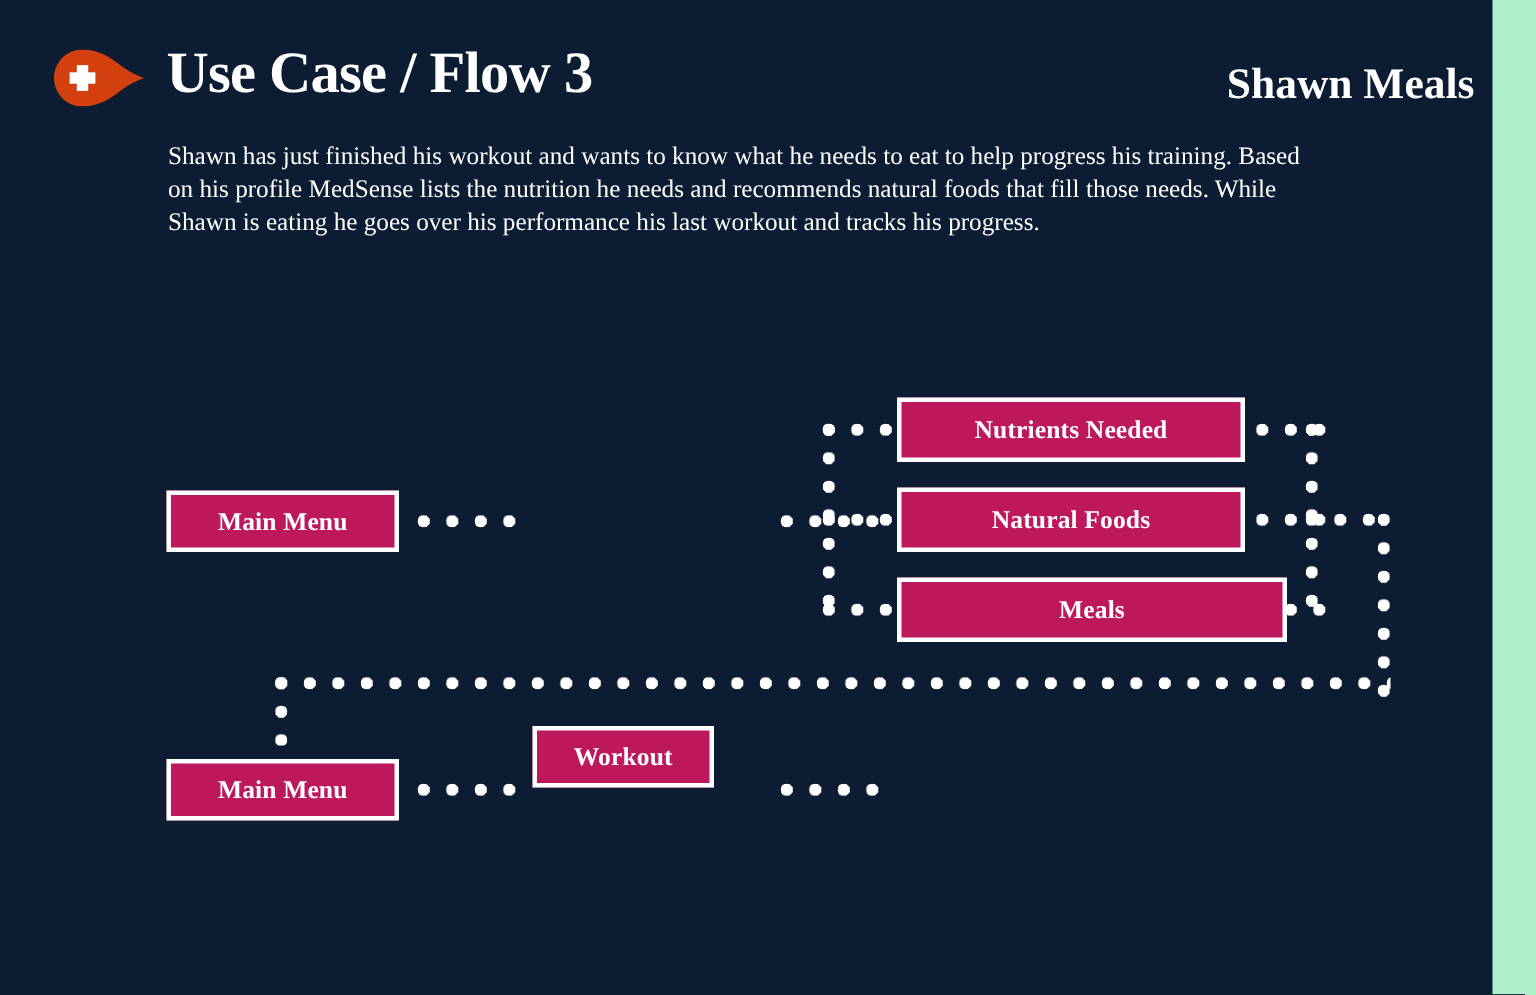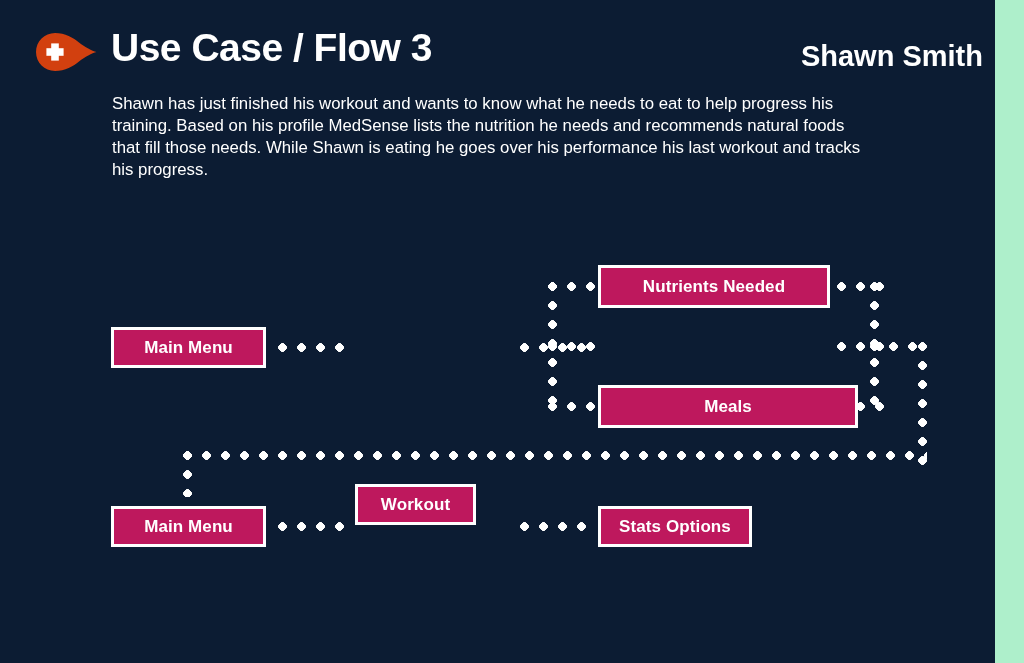--- a/index.html
+++ b/index.html
@@ -16,20 +16,21 @@
     position: relative;
   }
 
   .slide {
     position: absolute;
     inset: 0;
     width: 1024px;
     height: 663px;
     background: #0c1c33;
     overflow: hidden;
+    font-family: Liberation Serif, serif;
   }
 
   
   .accent-strip {
     position: absolute;
     top: 0;
     right: 0;
     width: 29px;
     height: 663px;
     background: #aeefcb;
@@ -136,21 +137,21 @@
   <div class="logo">
     <svg viewBox="0 0 62 38" xmlns="http://www.w3.org/2000/svg">
       <path d="M19 0 C29 0 37.5 5 43 9.5 C49 14.3 56 17.8 60.5 19 C56 20.2 49 23.7 43 28.5 C37.5 33 29 38 19 38 C8.5 38 0 29.5 0 19 C0 8.5 8.5 0 19 0 Z" fill="#d2400f"></path>
       <rect x="15.2" y="10.4" width="7.6" height="17.2" fill="#ffffff"></rect>
       <rect x="10.4" y="15.2" width="17.2" height="7.6" fill="#ffffff"></rect>
     </svg>
   </div>
 
   <div class="title">Use Case / Flow 3</div>
 
-  <div class="person-name">Shawn Smith</div>
+  <div class="person-name">Shawn Meals</div>
 
   <div class="description">Shawn has just finished his workout and wants to know what he needs to eat to help progress his training. Based on his profile MedSense lists the nutrition he needs and recommends natural foods that fill those needs. While Shawn is eating he goes over his performance his last workout and tracks his progress.</div>
 
   <div class="flow">
 
     <div class="dots-h" style="left:278px; top:343px; width:66px;"></div>
 
     <div class="dots-h" style="left:520px; top:343px; width:66px;"></div>
 
     <div class="dots-v" style="left:548px; top:282px; height:128px;"></div>
@@ -174,23 +175,23 @@
     <div class="dots-v" style="left:183px; top:451px; height:46px;"></div>
 
     <div class="dots-h" style="left:278px; top:522px; width:66px;"></div>
     <div class="dots-h" style="left:520px; top:522px; width:66px;"></div>
 
     <div class="node" id="node-main-menu-top">Main Menu</div>
 
 
     <div class="node" id="node-nutrients">Nutrients Needed</div>
 
+    <div class="node" id="node-natural-foods">Natural Foods</div>
 
     <div class="node" id="node-meals">Meals</div>
 
     <div class="node" id="node-main-menu-bot">Main Menu</div>
 
     <div class="node" id="node-workout">Workout</div>
 
-    <div class="node" id="node-stats-options">Stats Options</div>
 
   </div>
 </div>
 
 </body></html>

